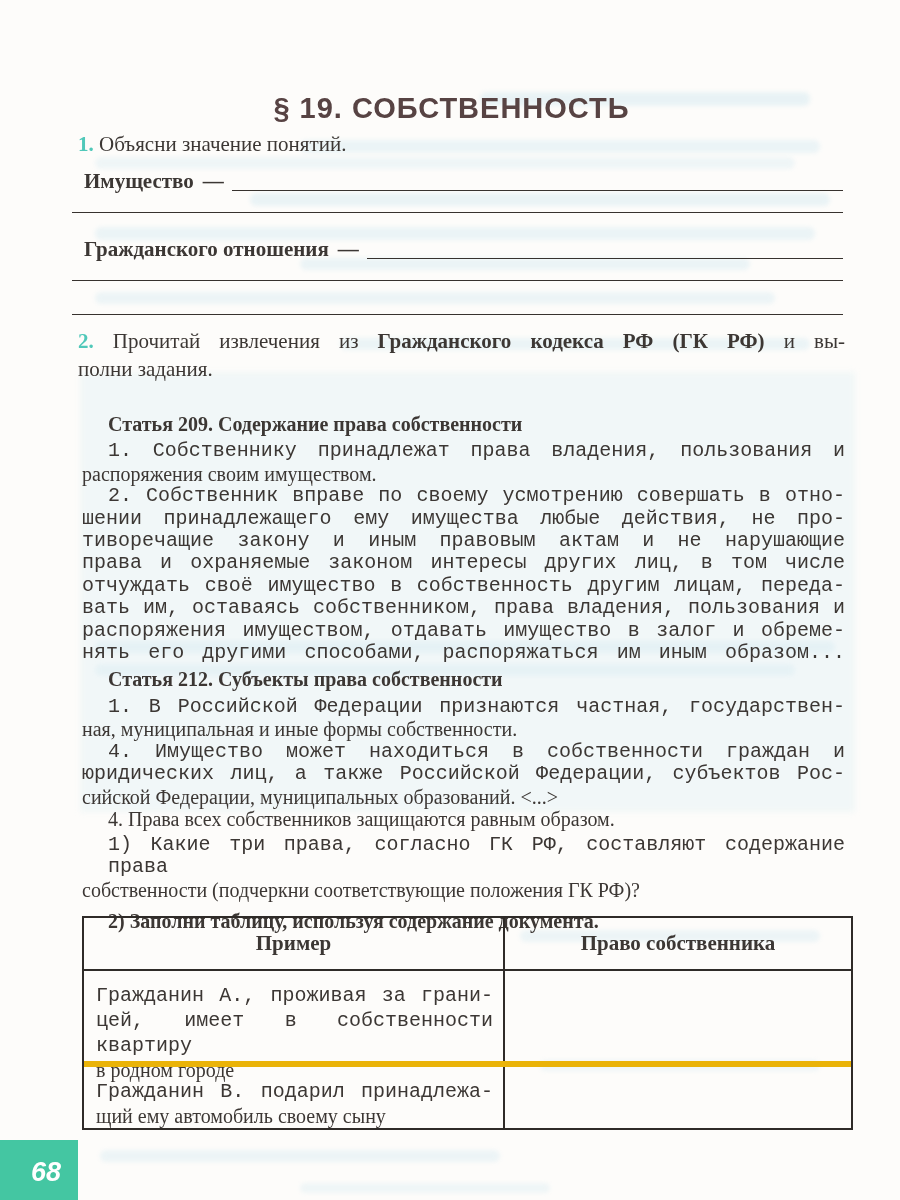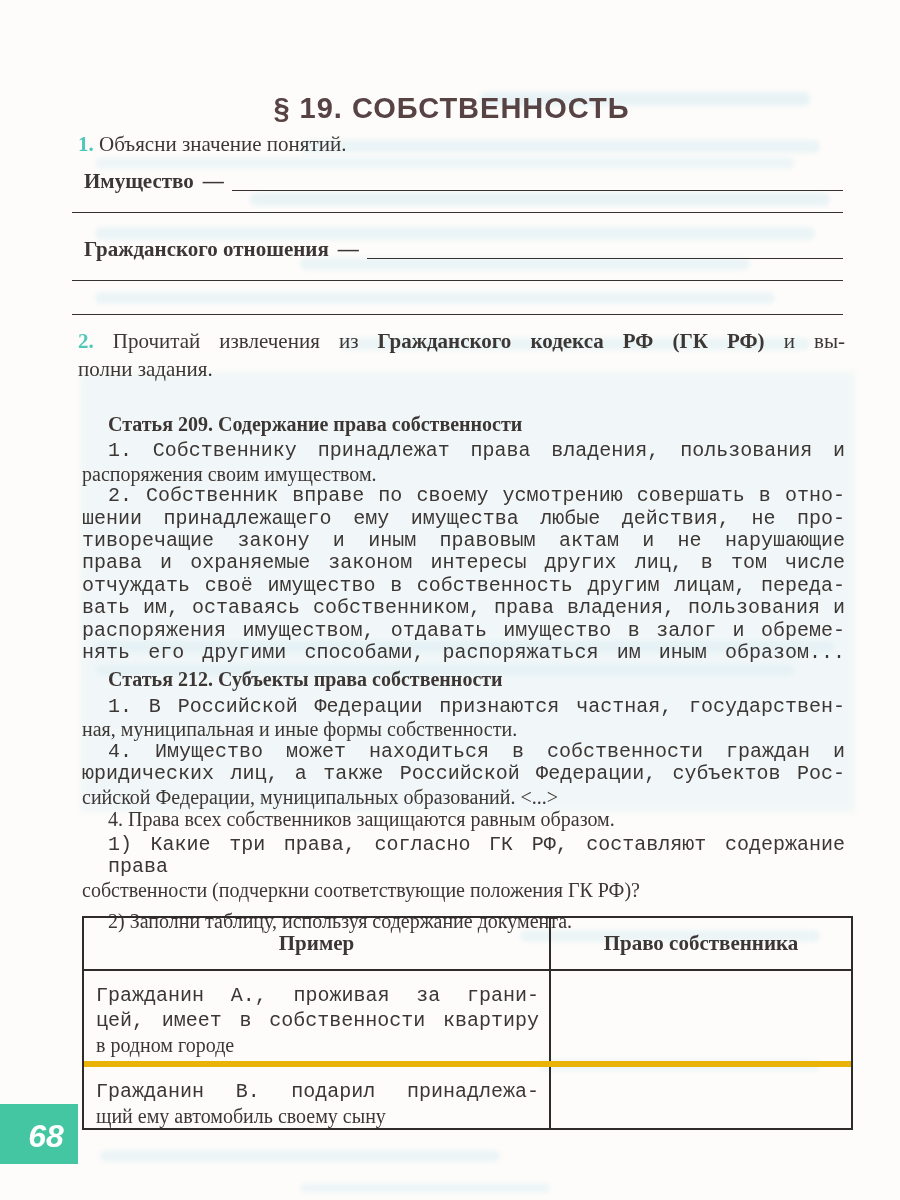--- a/index.html
+++ b/index.html
@@ -33,37 +33,37 @@
 
   .doc{position:absolute;top:389px;left:82px;width:763px;font-size:20px;line-height:22.4px;margin-top:24px;}
   .doc .head{font-weight:bold;padding-left:26px;margin-bottom:5px;}
   .doc .head2{margin-top:4px;}
   .dl{}
   .j{text-align:justify;text-align-last:justify;font-family:Liberation Mono, monospace;}
   .l{text-align:left;}
   .fi{padding-left:26px;}
 
   .questions{position:absolute;top:834px;left:82px;width:763px;font-size:20px;line-height:22.4px;}
-  .questions .q2{margin-top:9px;}
+  .questions .q2{margin-top:9px;font-weight:bold;}
 
   .tbl{position:absolute;top:916px;left:82px;width:771px;box-sizing:border-box;border:2px solid #2f2b28;background:transparent;}
   .tr{display:flex;}
   .hdr{height:51px;border-bottom:2px solid #2f2b28;font-weight:bold;font-size:21px;}
   .hdr .c1,.hdr .c2{display:flex;align-items:center;justify-content:center;}
-  .c1{width:467px;border-right:2px solid #2f2b28;box-sizing:border-box;}
+  .c1{width:421px;border-right:2px solid #2f2b28;box-sizing:border-box;}
   .c2{flex:1;}
   .row1{height:90px;border-bottom:6px solid #eab308;}
   .row2{height:61px;}
   .cellpad{padding:12px 10px 0 12px;font-size:20px;line-height:25px;box-sizing:border-box;}
   .cl{}
 
   .pagenum{
-    position:absolute;left:0;top:1104px;width:78px;height:60px;background:#44c6a2;
+    position:absolute;left:0;top:1140px;width:78px;height:60px;background:#44c6a2;
     color:#ffffff;font-family:"Liberation Sans","DejaVu Sans",sans-serif;
-    font-weight:bold;font-style:italic;font-size:32px;
+    font-weight:bold;font-style:italic;font-size:27px;
     display:flex;align-items:center;justify-content:center;
     padding-left:14px;padding-top:4px;box-sizing:border-box;
   }
 </style>
 </head>
 <body>
 
 <div class="page">
 
   <div class="smudge" style="left:480px;top:92px;width:330px;height:14px;opacity:.32;"></div>

